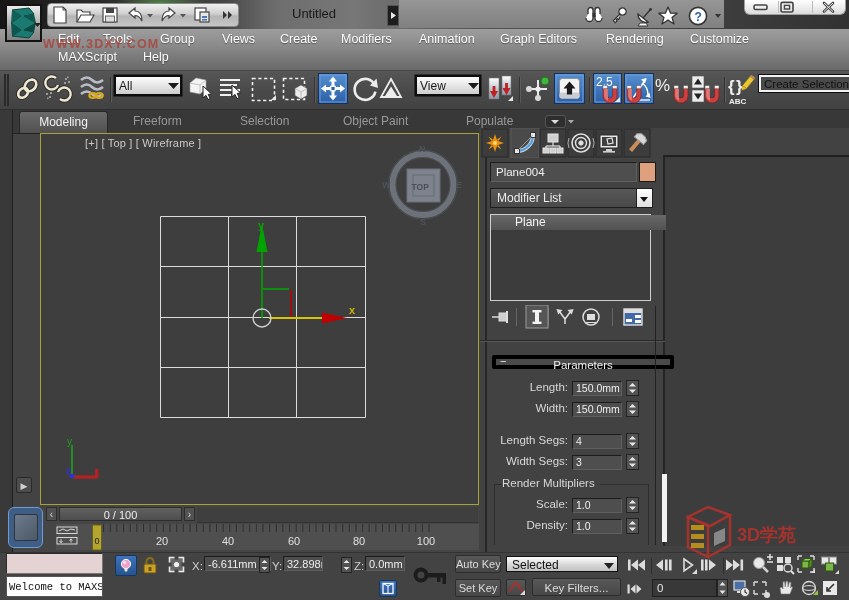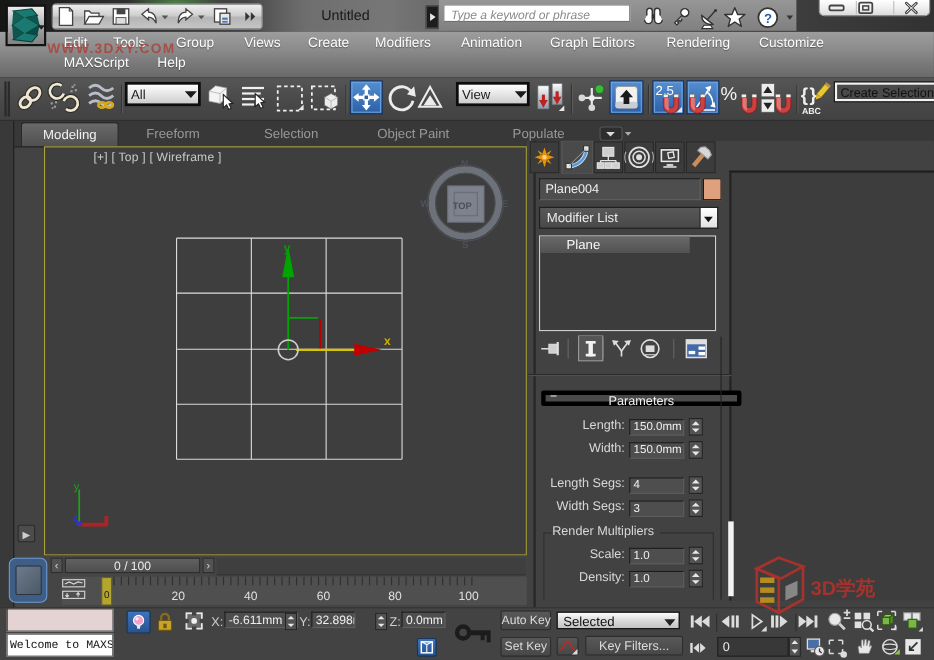--- a/index.html
+++ b/index.html
@@ -48,21 +48,20 @@
 </style>
 </head>
 <body>
 <div id="root">
 <div id="titlebar" class="abs"></div>
 <div id="greensmudge" class="abs"></div>
 <div id="titleband" class="abs"></div>
 <div id="apptitle" class="abs">Untitled</div>
 <div id="qat" class="abs"></div>
 <div id="searchpanel" class="abs"></div>
-<div id="searchbox" class="abs">Type a keyword or phrase</div>
 <div id="winbtns" class="abs"></div>
 
 <svg class="abs" style="left:47px;top:3px;" width="192" height="24" viewBox="0 0 192 24">
 
   <g transform="translate(13,12)">
     <path d="M -6,-8 L 3,-8 L 6,-5 L 6,8 L -6,8 Z" fill="#fff" stroke="#444" stroke-width="1.2"></path>
     <path d="M 3,-8 L 3,-5 L 6,-5" fill="none" stroke="#444" stroke-width="1"></path>
   </g>
 
   <g transform="translate(38,12)">
@@ -501,21 +500,21 @@
 </svg>
 <input class="abs" style="left: 490px; top: 162px; width: 147px; height: 20px; line-height: 18px; background: rgb(78, 78, 78); border-width: 1px; border-style: solid; border-color: rgb(30, 30, 30) rgb(96, 96, 96) rgb(96, 96, 96) rgb(30, 30, 30); border-image: initial; color: rgb(239, 239, 239); font-size: 11.5px; padding: 0px 0px 0px 5px; font-family: &quot;Liberation Sans&quot;, sans-serif;" value="Plane004">
 <div class="abs" style="left:639px;top:162px;width:17px;height:20px;background:#dfa07d;border:1px solid #1a1a1a;"></div>
 <div class="abs" style="left:490px;top:188px;width:147px;height:20px;background:linear-gradient(180deg,#585858,#494949);border:1px solid #1e1e1e;color:#ececec;font-size:12px;line-height:19px;padding-left:6px;">Modifier List</div>
 <div class="abs" style="left:637px;top:188px;width:16px;height:20px;background:linear-gradient(180deg,#ffffff,#e0e0e0);border:1px solid #1e1e1e;border-left:none;">
   <svg width="15" height="19">
         <polygon points="3,8 11,8 7,13" fill="#111"></polygon>
       </svg>
 </div>
 <div class="abs" style="left:490px;top:214px;width:161px;height:87px;background:#3c3c3c;border:1px solid #cfcfcf;"></div>
-<div class="abs" style="left:491px;top:215px;width:136px;height:15px;background:linear-gradient(180deg,#686868,#525252);color:#f6f6f6;font-size:12px;line-height:15px;padding-left:24px;">Plane</div>
+<div class="abs" style="left:491px;top:215px;width:175px;height:15px;background:linear-gradient(180deg,#686868,#525252);color:#f6f6f6;font-size:12px;line-height:15px;padding-left:24px;">Plane</div>
 
 <svg class="abs" style="left:488px;top:305px;" width="170" height="24" viewBox="0 0 170 24">
   <g stroke="#666">
         <line x1="28.5" y1="3" x2="28.5" y2="21"></line>
         <line x1="60.5" y1="3" x2="60.5" y2="21"></line>
         <line x1="124.5" y1="3" x2="124.5" y2="21"></line>
       </g>
 
   <g transform="translate(14,12)" fill="#ddd" stroke="#ddd">
     <line x1="-10" y1="0" x2="-3" y2="0" stroke-width="1.5"></line>

